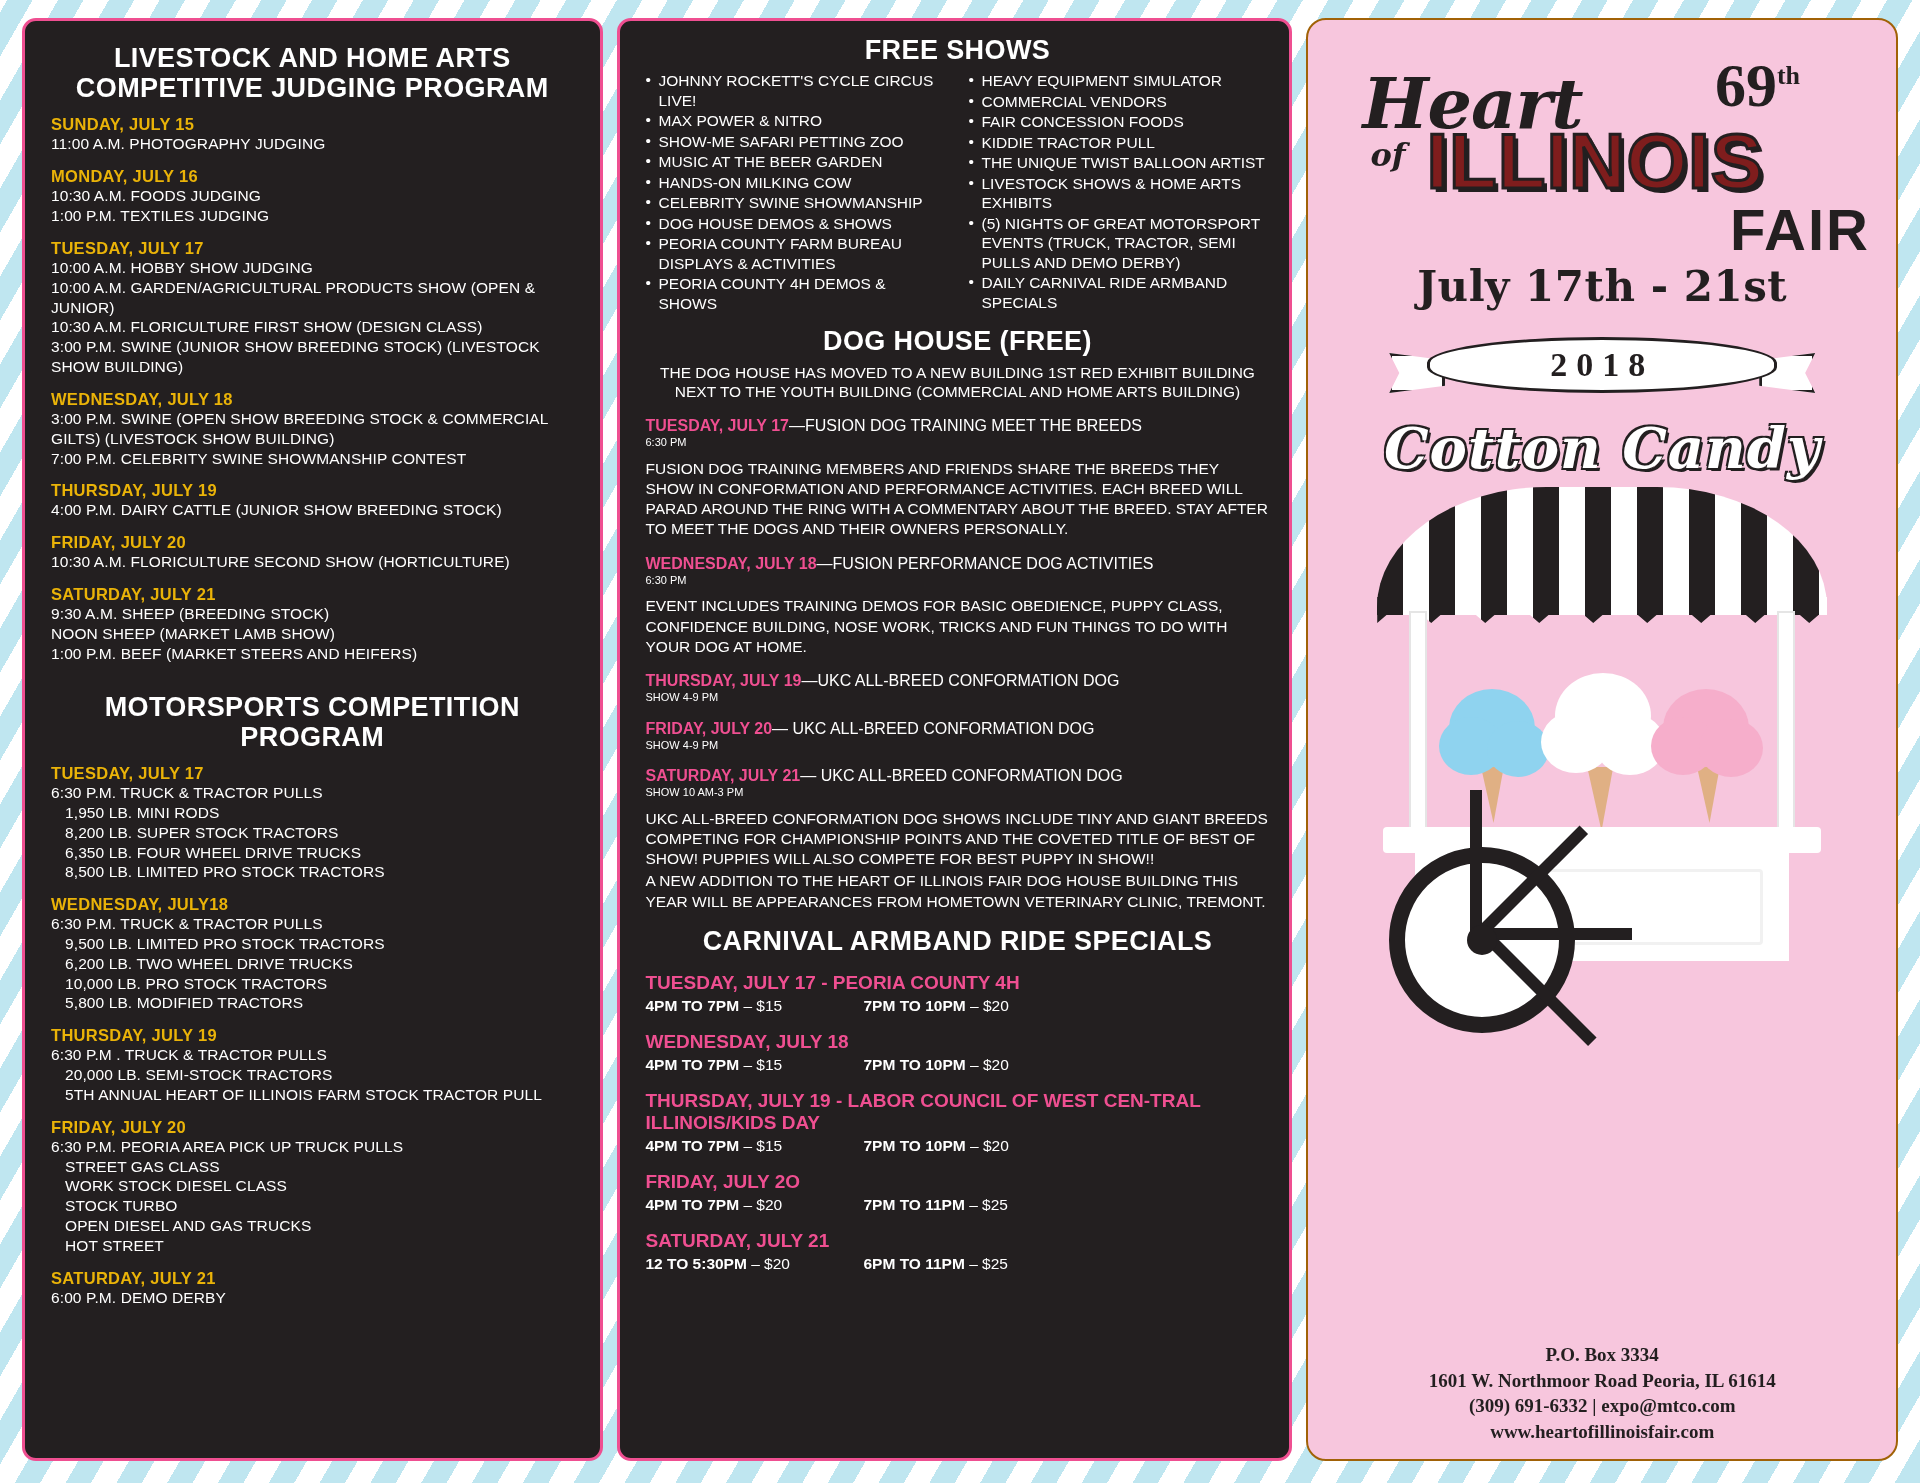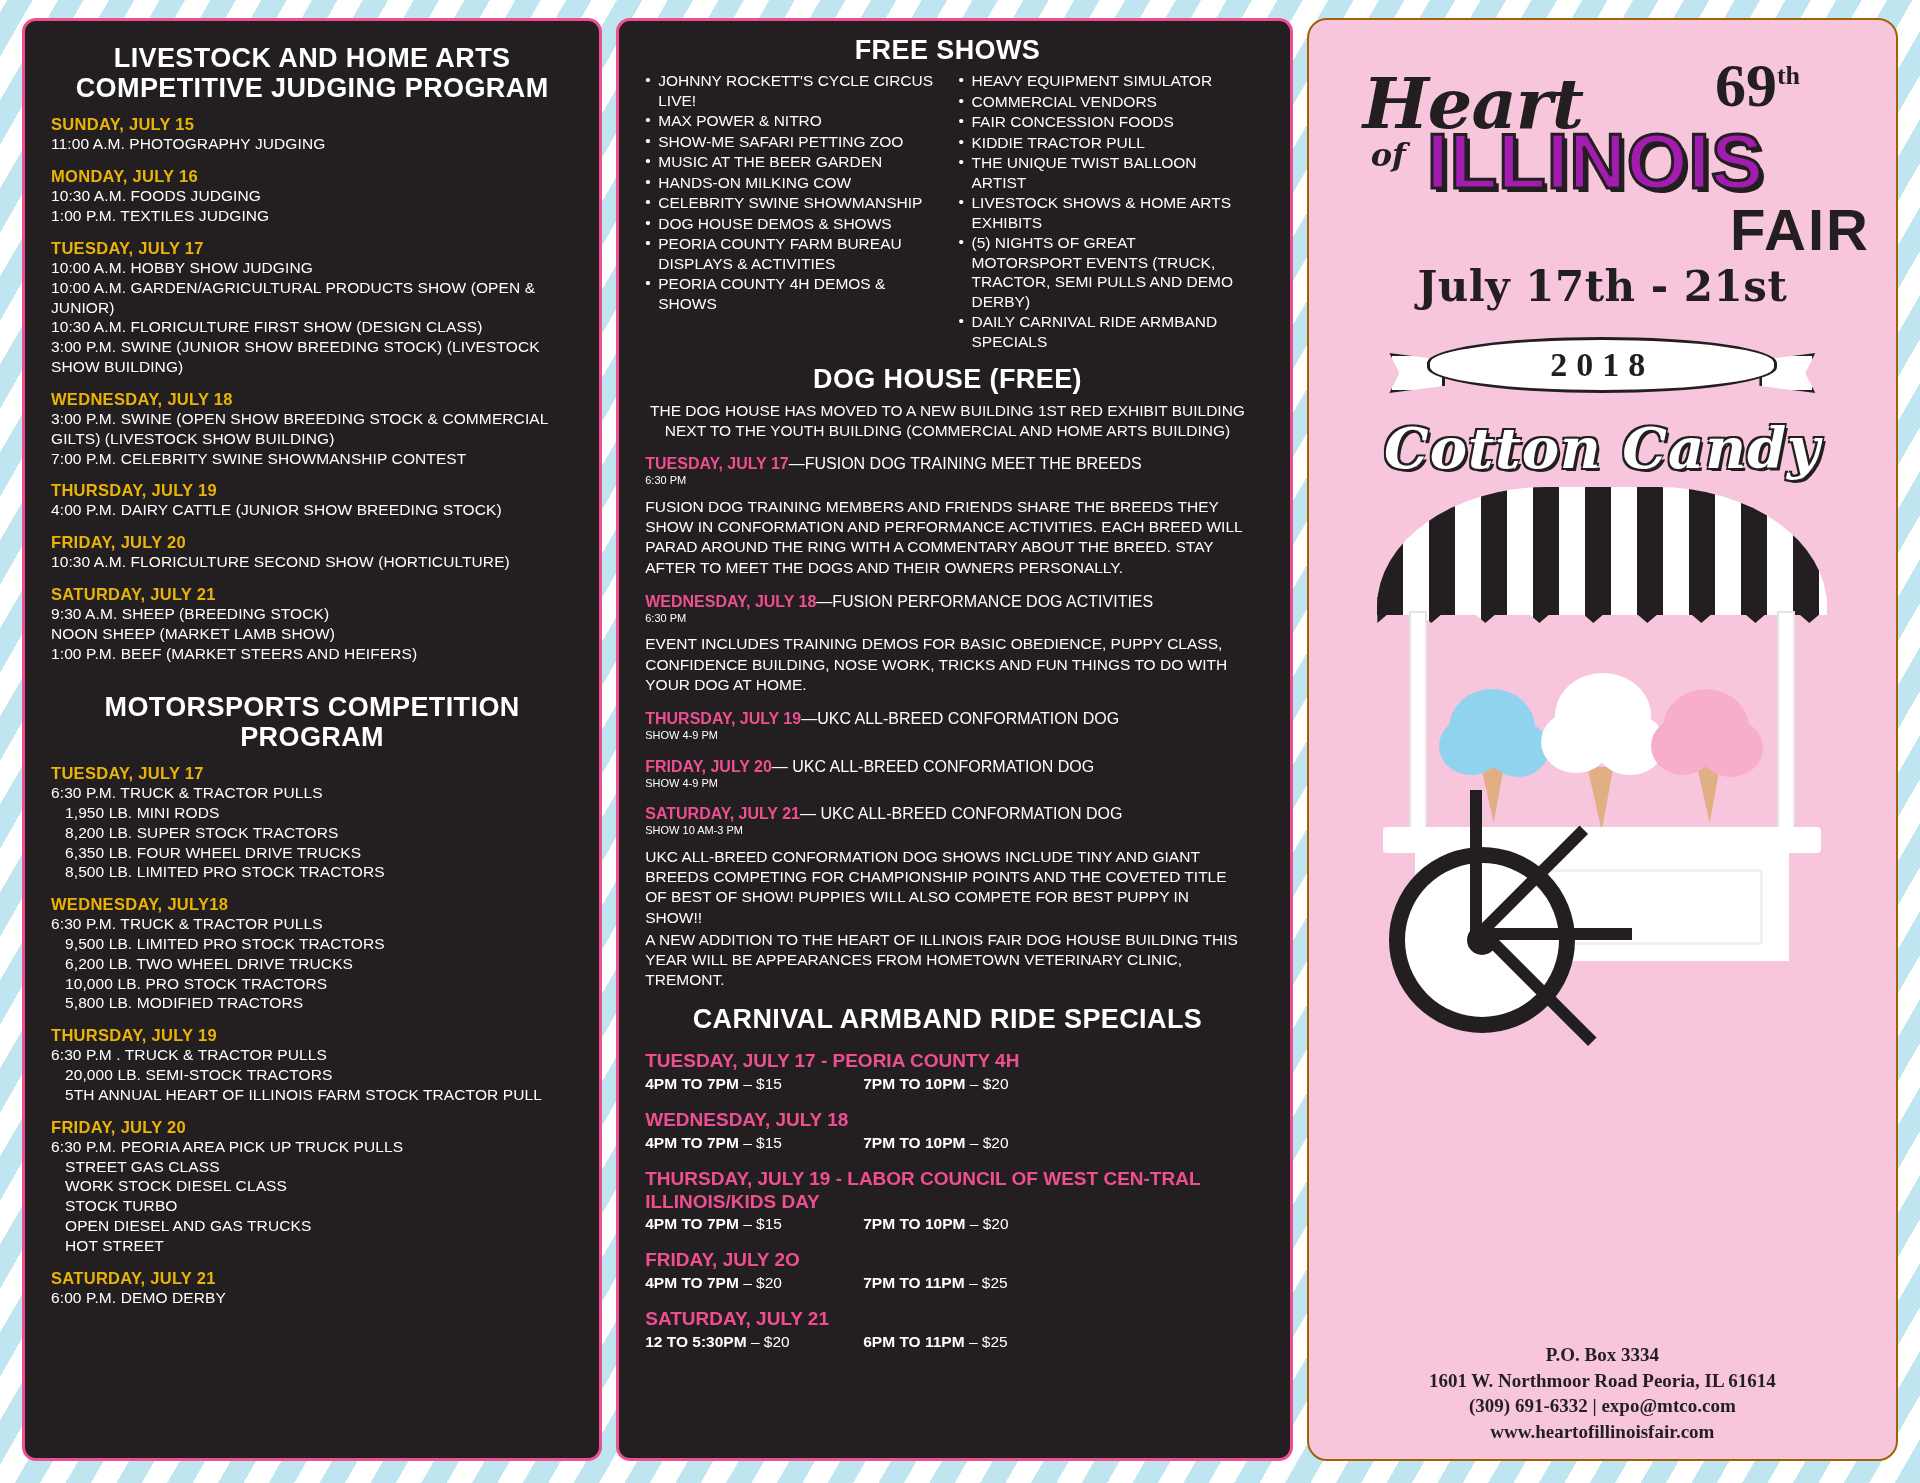--- a/index.html
+++ b/index.html
@@ -28,21 +28,21 @@
   
   .panel-dark {
     background: #231f20;
     border: 3px solid #ef4f91;
     border-radius: 14px;
     color: #ffffff;
     padding: 22px 26px 18px 26px;
     overflow: hidden;
   }
   .col-left  { width: 604px; }
-  .col-mid   { width: 704px; padding: 14px 40px 10px 26px; }
+  .col-mid   { width: 704px; padding: 14px 20px 10px 26px; }
   .col-right {
     width: 618px;
     background: #f7c6dd;
     border: 2px solid #a16207;
     border-radius: 20px;
     position: relative;
     overflow: hidden;
     color: #231f20;
   }
 
@@ -181,21 +181,21 @@
     font-weight: bold;
     font-family: "Liberation Serif", serif;
   }
   .sixtynine sup { font-size: 26px; }
   .illinois {
     position: absolute;
     left: 118px; top: 72px;
     font-size: 78px;
     font-weight: bold;
     letter-spacing: 1px;
-    color: #a21caf;
+    color: #7f1d1d;
     -webkit-text-stroke: 3px #231f20;
     text-shadow: 4px 4px 0 #231f20;
     font-family: "Liberation Sans", sans-serif;
     text-align: right;
   }
   .fairword {
     position: absolute;
     right: 26px; top: 152px;
     font-size: 58px;
     font-weight: bold;

